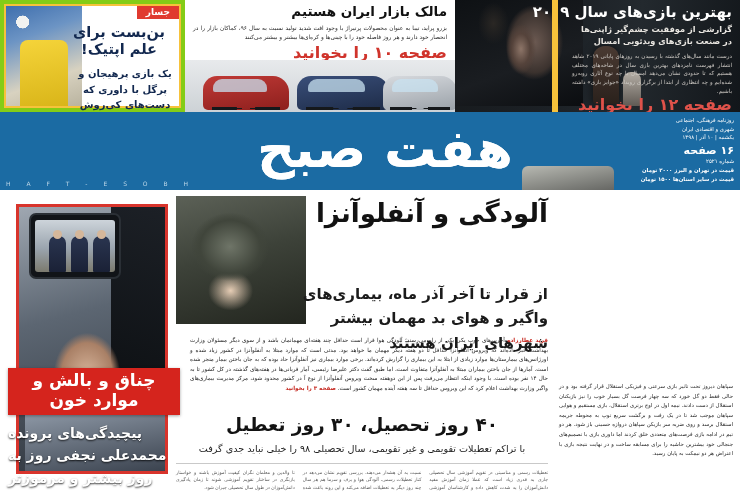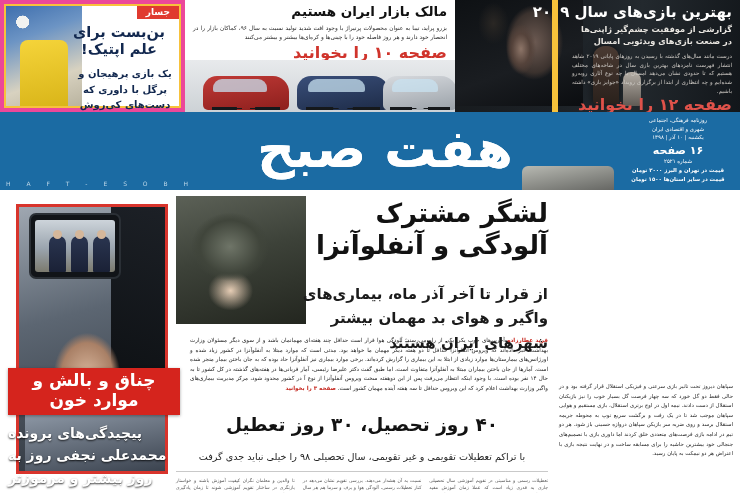--- a/index.html
+++ b/index.html
@@ -104,21 +104,21 @@
   }
   .car::after {
     content:""; position:absolute; left:10%; bottom:-3px; width:80%; height:9px;
     background: radial-gradient(ellipse at 18% 50%, #15181b 0 22%, rgba(0,0,0,0) 23%),
                 radial-gradient(ellipse at 82% 50%, #15181b 0 22%, rgba(0,0,0,0) 23%);
   }
 
   
   .teaser-sport {
     position: relative; width: 185px; height: 112px;
-    background: #ec4899; overflow: hidden;
+    background: #84cc16; overflow: hidden;
   }
   .ts-inner {
     position: absolute; left: 4px; top: 4px; right: 4px; bottom: 4px;
     background: #ffffff; border: 2px solid #f7c23b;
   }
   .ts-photo {
     position: absolute; left: 0; top: 0; width: 76px; height: 100%;
     background:
       radial-gradient(circle 11px at 22% 16%, #f2f2f0 0 58%, rgba(0,0,0,0) 60%),
       linear-gradient(160deg,#3f6fae 0%,#6c94c4 30%,#d8d2c0 70%,#b9b39f 100%);
@@ -145,21 +145,21 @@
   }
 
   
   .masthead {
     position: absolute; left: 0; top: 112px; width: 740px; height: 78px;
     background: #1b6ba3;
     overflow: hidden;
   }
   .mh-meta {
     position: absolute; right: 6px; top: 4px; width: 112px;
-    color: #ffffff; text-align: center; direction: rtl;
+    color: #ffffff; direction: rtl;
   }
   .mh-meta .ln { font-size: 5.4px; line-height: 1.6; letter-spacing: .1px; }
   .mh-pages { font-size: 11px; font-weight: bold; color: #ffffff; margin: 2px 0 1px; }
   .mh-issue { font-size: 5.4px; margin-bottom: 2px; }
   .mh-price { font-size: 5.4px; line-height: 1.7; font-weight: bold; }
   .mh-logo {
     position: absolute; left: 150px; top: -6px; width: 470px; height: 88px;
     color: #ffffff;
     font-size: 52px; font-weight: bold; direction: rtl; text-align: center;
     line-height: 86px; letter-spacing: -2px;
@@ -274,21 +274,21 @@
 
   
   .school {
     position: absolute; left: 176px; top: 224px; width: 372px;
   }
   .school-head {
     font-size: 18.5px; font-weight: bold; color: #121212;
     text-align: center; direction: rtl; line-height: 1.2; white-space: nowrap;
   }
   .school-deck {
-    margin-top: 13px; font-size: 9.6px; color: #1c1c1c;
+    margin-top: 5px; font-size: 9.6px; color: #1c1c1c;
     text-align: center; direction: rtl; line-height: 1.6;
   }
   .school-rule {
     margin-top: 6px; height: 1px; background: #c9c9c9;
   }
   .school-body {
     margin-top: 5px; font-size: 4.6px; color: #555; line-height: 1.7;
     text-align: justify; direction: rtl; columns: 3; column-gap: 8px;
   }
 
@@ -381,21 +381,20 @@
 
     <div class="redbox">
       <div class="l1">چناق و بالش و</div>
       <div class="l2">موارد خون</div>
     </div>
     <div class="najafi-deck">پیچیدگی‌های پرونده محمدعلی نجفی روز به روز بیشتر و مرموزتر می‌شود</div>
 
     <div class="lead">
       <div class="lead-photo"></div>
       <div class="lead-head">
-        <div class="h1">لشگر مشترک</div>
         <div class="h1">آلودگی و آنفلوآنزا</div>
       </div>
       <div class="lead-deck">از قرار تا آخر آذر ماه، بیماری‌های واگیر و هوای بد مهمان بیشتر شهرهای ایران هستند</div>
       <div class="lead-body">
         <span class="byline">فرید عطارزاده</span>
         <span>آخرین‌های خوب یکی یکی از راه می‌رسند؛ آلودگی هوا قرار است حداقل چند هفته‌ای مهمانمان باشد و از سوی دیگر مسئولان وزارت بهداشت خبر داده‌اند که ویروس آنفلوآنزا حداقل تا دو هفته دیگر مهمان ما خواهد بود. مدتی است که موارد مبتلا به آنفلوآنزا در کشور زیاد شده و اورژانس‌های بیمارستان‌ها موارد زیادی از ابتلا به این بیماری را گزارش کرده‌اند. برخی موارد بیماری نیز آنفلوآنزا حاد بوده که به جان باختن بیمار منجر شده است. آمارها از جان باختن بیماران مبتلا به آنفلوآنزا متفاوت است، اما طبق گفت دکتر علیرضا رئیسی، آمار قربانی‌ها در هفته‌های گذشته در کل کشور تا به حال ۱۴ نفر بوده است. با وجود اینکه انتظار می‌رفت پس از این دوهفته سخت ویروس آنفلوآنزا از نوع آ در کشور محدود شود، مرکز مدیریت بیماری‌های واگیر وزارت بهداشت اعلام کرد که این ویروس حداقل تا سه هفته آینده مهمان کشور است.</span>
         <span class="readmore">صفحه ۳ را بخوانید</span>
       </div>
     </div>
 

